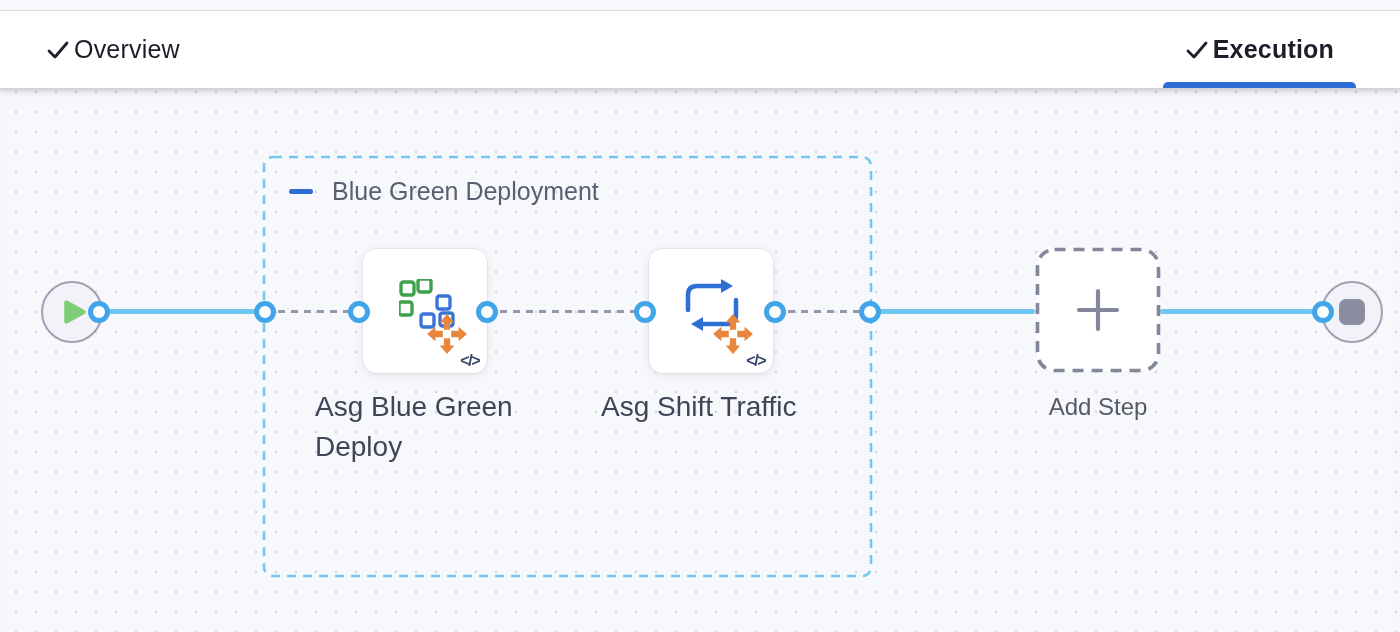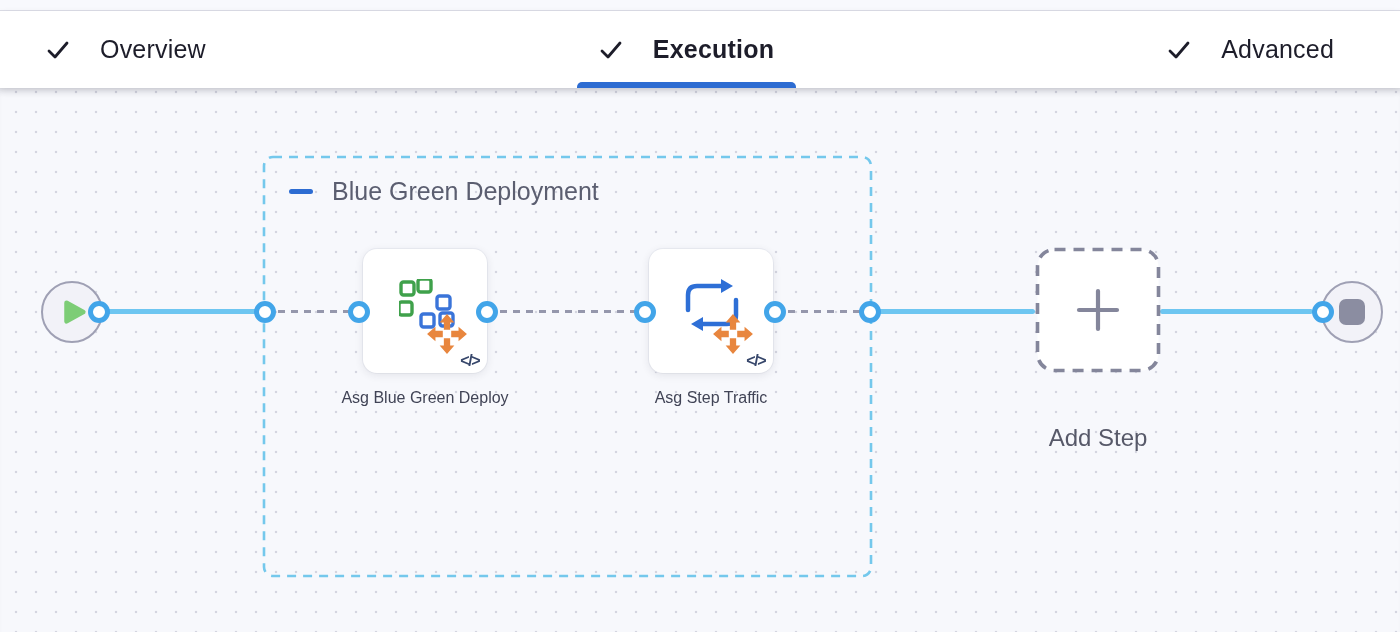--- a/index.html
+++ b/index.html
@@ -6,21 +6,21 @@
   html,body { width:1400px; height:632px; overflow:hidden;
     font-family:"Liberation Sans", sans-serif; background:#f7f8fc; }
 
   
   .top-strip { height:11px; background:#f8f9fd; border-bottom:1px solid #dcdde6; }
 
   
   .tabbar { position:relative; z-index:10; height:77px; background:#ffffff;
     display:flex; align-items:stretch; justify-content:space-between;
     padding:0 60px 0 40px; box-shadow:0 3px 7px rgba(40,41,61,0.12); }
-  .tab { position:relative; display:flex; align-items:center; gap:30px;
+  .tab { position:relative; display:flex; align-items:center; gap:4px;
     cursor:pointer; padding:0 6px; }
   .tab-label { font-size:25px; color:#1d1d2a; letter-spacing:0.2px; }
   .tab.active .tab-label { font-weight:700;text-align:center; }
   .check-icon { width:24px; height:24px; display:block; }
   .tab-underline { position:absolute; left:-16px; right:-16px; bottom:0;
     height:6px; background:#2d6cd2; border-radius:5px 5px 0 0; }
 
   
   .canvas { position:relative; width:1400px; height:588px; background:#f7f8fc;
     background-image:radial-gradient(circle, #d4d5e0 1.4px, transparent 1.6px);
@@ -54,30 +54,30 @@
   
   .step-card { position:absolute; top:161px; width:124px; height:124px;
     background:#ffffff; border-radius:14px; z-index:4; cursor:pointer;
     box-shadow:0 2px 8px rgba(40,41,61,0.10), 0 0 0 1px #eceef4; }
   .squares-icon { position:absolute; left:36px; top:30px; }
   .cycle-icon { position:absolute; left:31px; top:29px; }
   .move-icon { position:absolute; left:63px; top:64px; }
   .code-badge { position:absolute; right:8px; bottom:3px; font-size:16px;
     font-weight:700; color:#37476b; letter-spacing:-1.5px; }
 
-  .step-label { position:absolute; top:299px; width:220px; text-align:center;
-    font-size:16px; line-height:1.42; color:#414456; z-index:4; }
+  .step-label { position:absolute; top:299px; width:220px; 
+    font-size:28px; line-height:1.42; color:#414456; z-index:4; }
 
   
   .add-step { position:absolute; left:1035px; top:159px; width:126px; height:126px;
     z-index:4; cursor:pointer; }
   .add-step svg { display:block; }
   .add-plus { position:absolute; left:39px; top:39px; }
   .add-step-label { position:absolute; left:1025px; top:305px; width:146px;
-    text-align:center; font-size:24px; color:#575969; z-index:4;margin-top:31px; }
+    text-align:center; font-size:24px; color:#575969; z-index:4; }
 </style>
 </head>
 <body>
 
 <div class="top-strip"></div>
 
 <div class="tabbar">
 
   <div class="tab">
     <svg class="check-icon" viewBox="0 0 24 24">
@@ -89,26 +89,20 @@
 
 
   <div class="tab active">
     <svg class="check-icon" viewBox="0 0 24 24">
       <polyline points="3,13 9,19 21,5" fill="none" stroke="#1d1d2a" stroke-width="2.8" stroke-linecap="round" stroke-linejoin="round"></polyline>
     </svg>
     <span class="tab-label">Execution</span>
     <span class="tab-underline"></span>
   </div>
 
-  <div class="tab">
-    <svg class="check-icon" viewBox="0 0 24 24">
-      <polyline points="3,13 9,19 21,5" fill="none" stroke="#1d1d2a" stroke-width="2.8" stroke-linecap="round" stroke-linejoin="round"></polyline>
-    </svg>
-    <span class="tab-label">Advanced</span>
-  </div>
 </div>
 
 <div class="canvas">
 
   <div class="group-box">
     <svg class="group-border" width="611" height="423">
       <rect x="2" y="2" width="607" height="419" rx="9" fill="none" stroke="#74c8ec" stroke-width="2.6" stroke-dasharray="9 7"></rect>
     </svg>
     <div class="group-header">
       <span class="collapse-btn">
@@ -177,21 +171,21 @@
         <path d="M20 1 L27 9 H23 V16 H17 V9 H13 Z"></path>
         <path d="M20 39 L13 31 H17 V24 H23 V31 H27 Z"></path>
         <path d="M1 20 L9 13 V17 H16 V23 H9 V27 Z"></path>
         <path d="M39 20 L31 27 V23 H24 V17 H31 V13 Z"></path>
       </g>
     </svg>
     <span class="code-badge">&lt;/&gt;</span>
   </div>
 
   <div class="step-label" style="left:315px;">Asg Blue Green Deploy</div>
-  <div class="step-label" style="left:601px;">Asg Step Traffic</div>
+  <div class="step-label" style="left:601px;">Asg Shift Traffic</div>
 
   <div class="add-step">
     <svg width="126" height="126">
       <rect x="2.5" y="2.5" width="121" height="121" rx="17" fill="#ffffff" stroke="#84869b" stroke-width="3.6" stroke-dasharray="11 8"></rect>
     </svg>
     <svg class="add-plus" width="48" height="48" viewBox="0 0 48 48">
       <g stroke="#84869b" stroke-width="4.2" stroke-linecap="round">
         <line x1="24" y1="5" x2="24" y2="43"></line>
         <line x1="5" y1="24" x2="43" y2="24"></line>
       </g>

